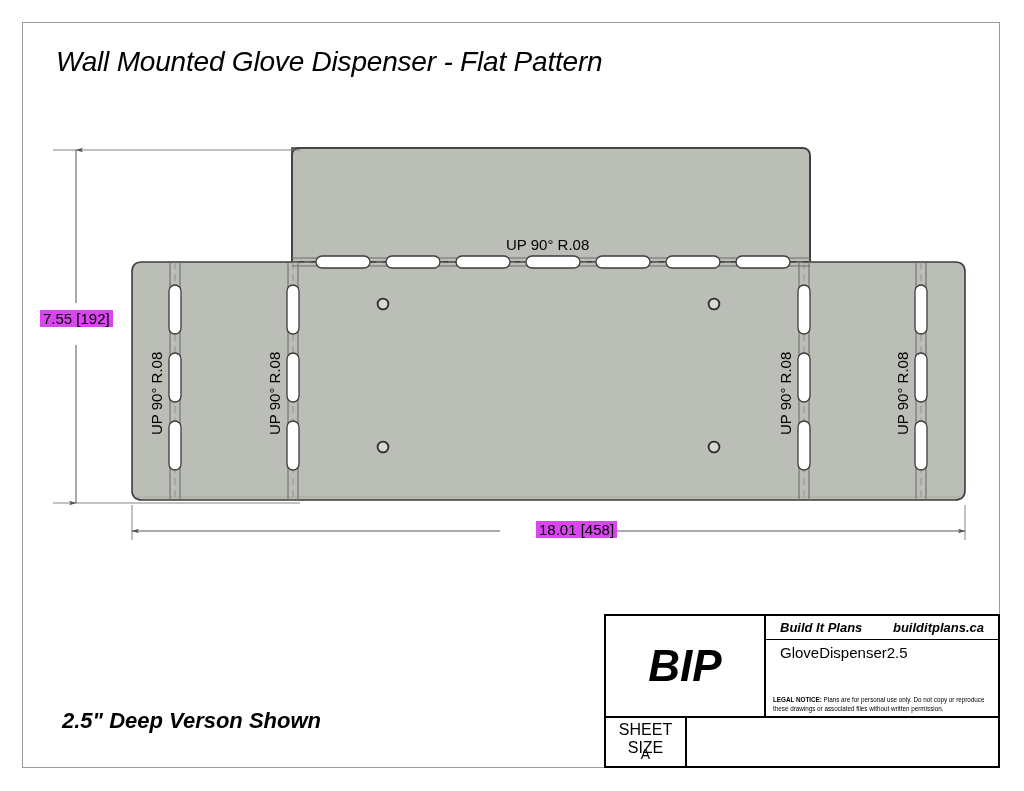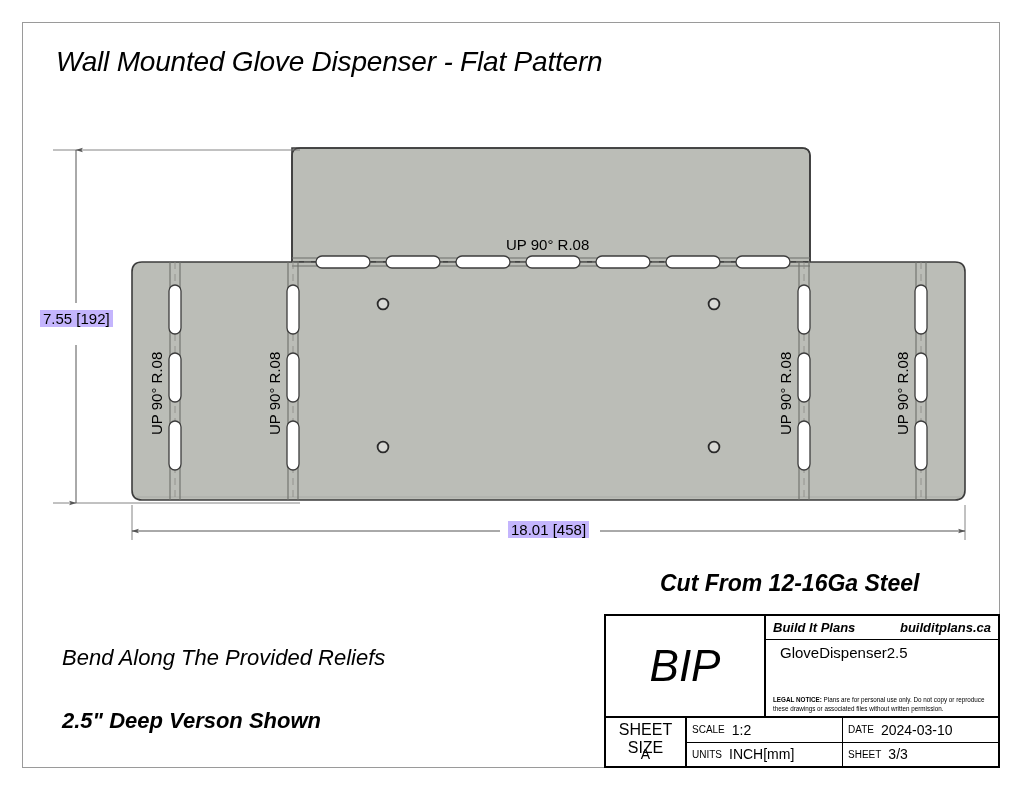--- a/index.html
+++ b/index.html
@@ -81,35 +81,35 @@
   }
   #tb-logo {
     width: 158px;
     border-right: 2px solid #000;
     display: flex;
     align-items: center;
     justify-content: center;
   }
   #tb-logo-text {
     font-size: 44px;
-    font-weight: normal;
+    font-weight: bold;
     font-style: italic;
     letter-spacing: 0px;
   }
   #tb-upper-right {
     flex: 1;
     display: flex;
     flex-direction: column;
   }
   #tb-company-row {
     height: 23px;
     border-bottom: 1.5px solid #000;
     display: flex;
     align-items: center;
-    padding: 0 7px;
+    padding: 0 14px;
     justify-content: space-between;
   }
   .tb-company {
     font-size: 13px;
     font-style: italic;
     font-weight: bold;
   }
   #tb-part-area {
     flex: 1;
     position: relative;
@@ -169,25 +169,25 @@
   }
   .tb-kv.bordered { border-right: 1.5px solid #000; }
   .tb-k { font-size: 10px; }
   .tb-v { font-size: 14px; margin-left: 7px; }
   
   #dwg { position: absolute; left: 0; top: 0; }
   .dim-text {
     position: absolute;
     font-size: 15px;
     white-space: nowrap;
-    background: #c4b5fd;
+    background: #d946ef;
     padding: 0 3px;
   }
   #dim-height-text { left: 40px; top: 310px; }
-  #dim-width-text  { left: 508px; top: 521px; }
+  #dim-width-text  { left: 536px; top: 521px; }
   .bend-label {
     position: absolute;
     font-size: 15px;
     white-space: nowrap;
   }
   #bend-label-top { left: 506px; top: 236px; }
   .bend-label-v {
     transform: rotate(-90deg);
     transform-origin: left bottom;
   }
@@ -305,22 +305,20 @@
   <div class="dim-text" id="dim-height-text">7.55 [192]</div>
   <div class="dim-text" id="dim-width-text">18.01 [458]</div>
 
   <div class="bend-label" id="bend-label-top">UP 90° R.08</div>
 
   <div class="bend-label bend-label-v" style="left:165px; top:418px;">UP 90° R.08</div>
   <div class="bend-label bend-label-v" style="left:283px; top:418px;">UP 90° R.08</div>
   <div class="bend-label bend-label-v" style="left:794px; top:418px;">UP 90° R.08</div>
   <div class="bend-label bend-label-v" style="left:911px; top:418px;">UP 90° R.08</div>
 
-  <div class="note" id="note-cut">Cut From 12-16Ga Steel</div>
-  <div class="note" id="note-bend">Bend Along The Provided Reliefs</div>
   <div class="note" id="note-deep">2.5" Deep Verson Shown</div>
 
   <div id="title-block">
 
     <div id="tb-upper">
       <div id="tb-logo">
         <span id="tb-logo-text">BIP</span>
       </div>
       <div id="tb-upper-right">
         <div id="tb-company-row">
@@ -332,39 +330,17 @@
           <div id="tb-legal"><b>LEGAL NOTICE:</b><span> Plans are for personal use only. Do not copy or reproduce these drawings or associated files without written permission.</span></div>
         </div>
       </div>
     </div>
 
     <div id="tb-lower">
       <div id="tb-sheetsize">
         <span class="tb-cell-label-c">SHEET SIZE</span>
         <span class="tb-cell-value-c">A</span>
       </div>
-      <div id="tb-lower-right">
-        <div class="tb-row" id="tb-row-1">
-          <div class="tb-kv bordered">
-            <span class="tb-k">SCALE</span>
-            <span class="tb-v">1:2</span>
-          </div>
-          <div class="tb-kv">
-            <span class="tb-k">DATE</span>
-            <span class="tb-v">2024-03-10</span>
-          </div>
-        </div>
-        <div class="tb-row">
-          <div class="tb-kv bordered">
-            <span class="tb-k">UNITS</span>
-            <span class="tb-v">INCH[mm]</span>
-          </div>
-          <div class="tb-kv">
-            <span class="tb-k">SHEET</span>
-            <span class="tb-v">3/3</span>
-          </div>
-        </div>
-      </div>
     </div>
 
   </div>
 
 </div>
 
 </body></html>

